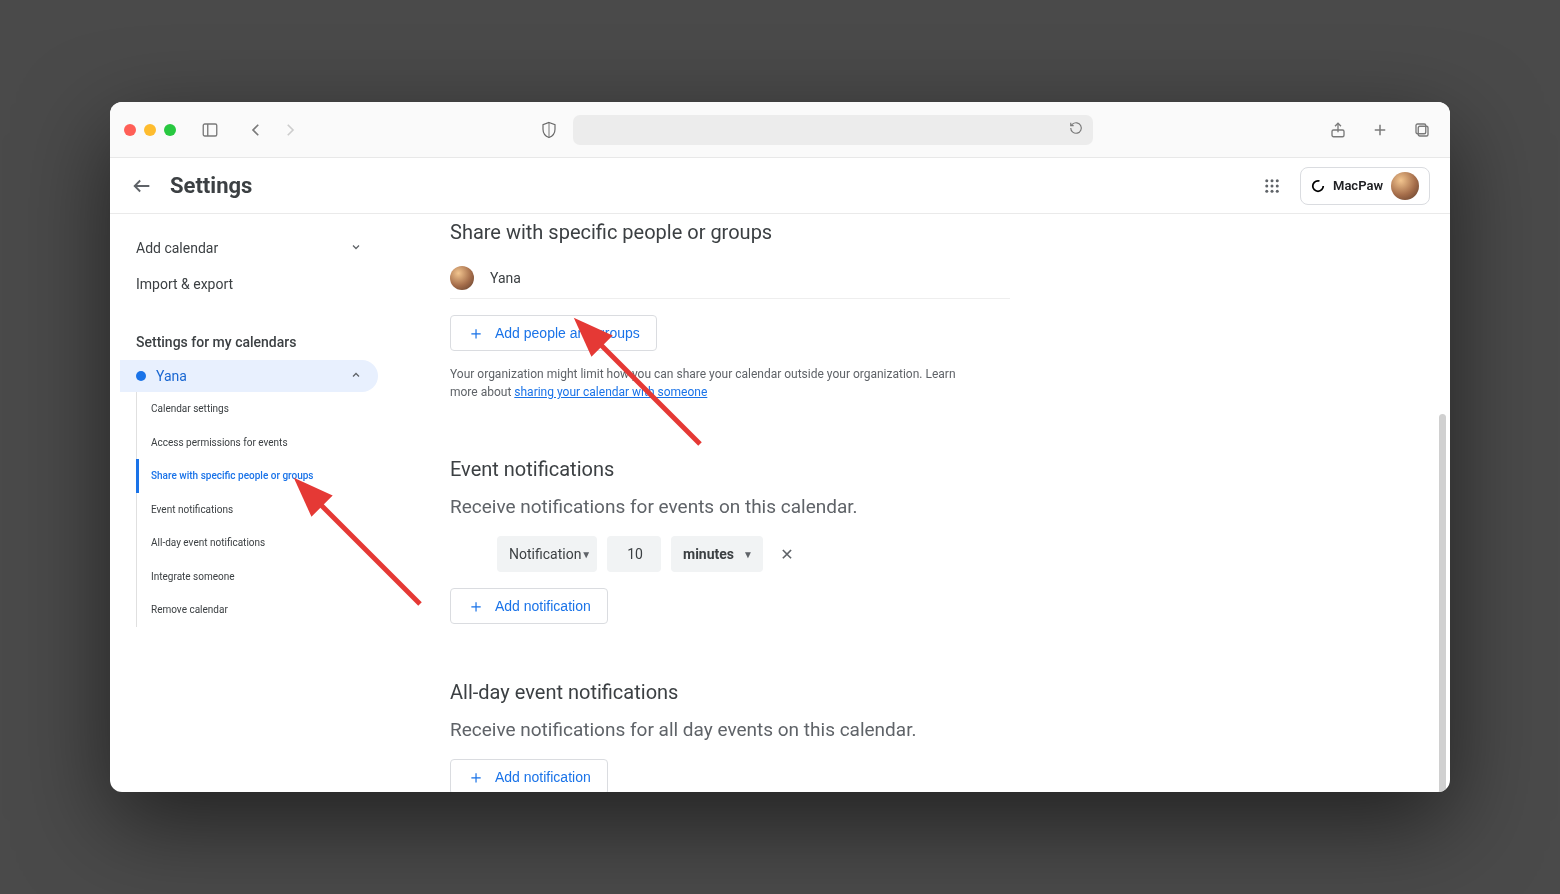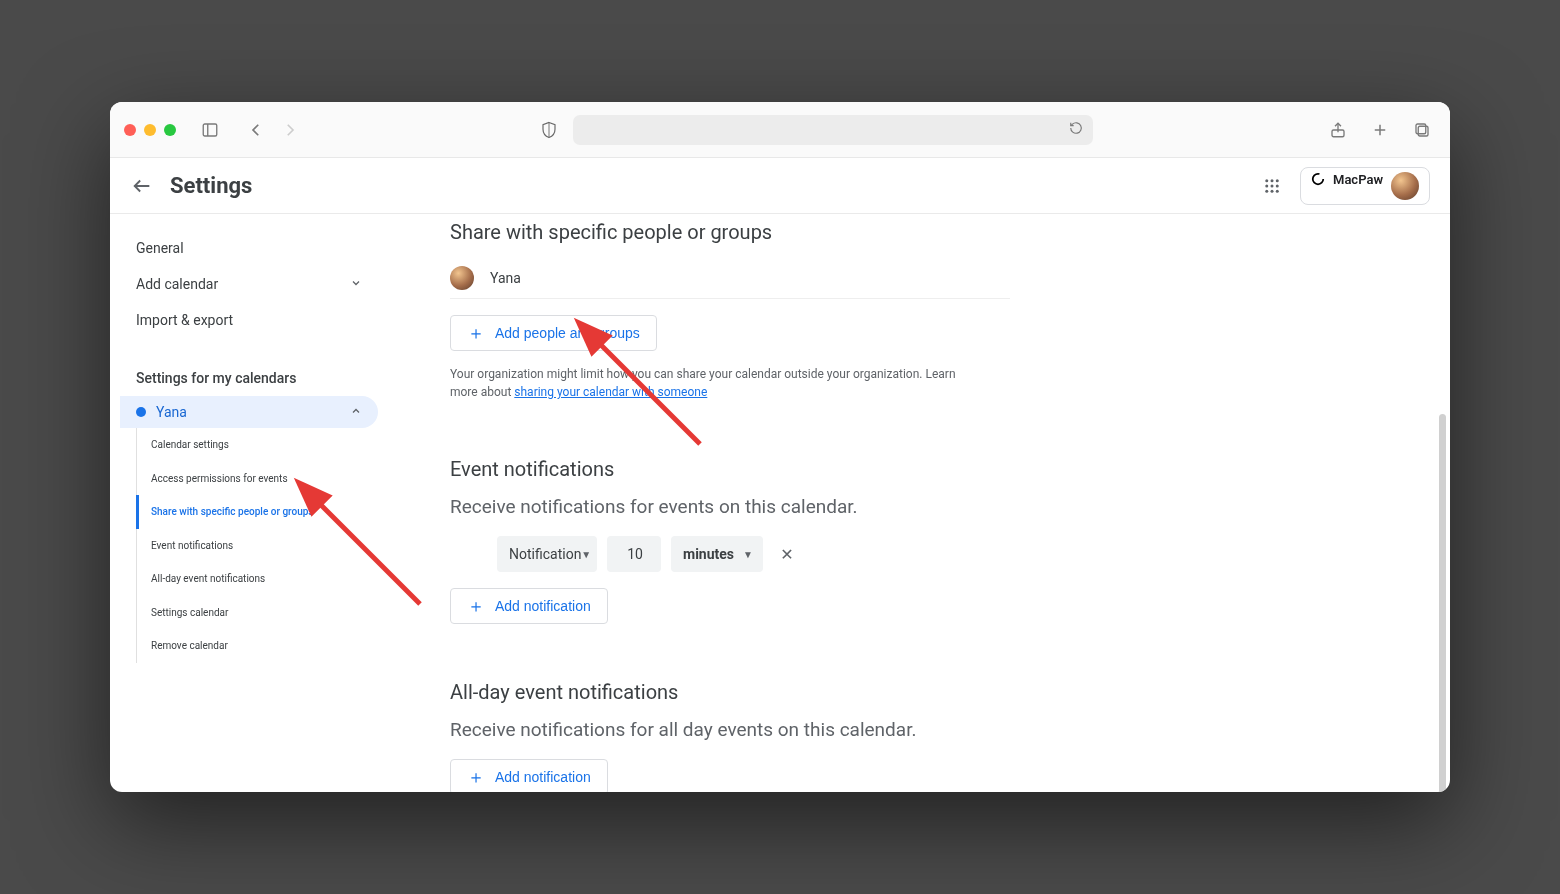--- a/index.html
+++ b/index.html
@@ -54,21 +54,21 @@
   .app-header {
     height: 56px; display:flex; align-items:center; padding: 0 20px;
     border-bottom: 1px solid #eaeaea; gap:16px;
   }
   .back-arrow { color:#5f6368; width:24px; height:24px; display:flex; align-items:center; justify-content:center; cursor:pointer; }
   .settings-title { font-size:22px; color:#3c4043; font-weight:700; }
   .header-spacer { flex:1; }
   .apps-grid { color:#5f6368; width:24px; height:24px; cursor:pointer; display:flex; align-items:center; justify-content:center; }
   .org-chip {
     border:1px solid #dadce0; border-radius:8px; padding:4px 10px;
-    display:flex; gap:8px; font-size:13px; font-weight:600;
+    display:flex; align-items:center; gap:8px; font-size:13px; font-weight:600;
     color:#202124; height:38px;
   }
   .avatar {
     width:28px; height:28px; border-radius:50%;
     background: radial-gradient(circle at 35% 30%, #f2c58f, #a56d4a 55%, #5a3a2a);
   }
 
   
   .body { flex:1; display:flex; overflow:hidden; position:relative; }
   .sidebar { width:280px; padding:16px 0 16px 10px; font-size:14px; color:#3c4043; overflow:auto; }
@@ -222,23 +222,20 @@
         </svg>
       <span>MacPaw</span>
       <div class="avatar"></div>
     </div>
   </div>
 
   <div class="body">
 
     <div class="sidebar">
       <div class="side-item">
-        <span>General</span>
-      </div>
-      <div class="side-item">
         <span>Add calendar</span>
         <span class="caret">
           <svg width="12" height="12" viewBox="0 0 24 24" fill="none" stroke="currentColor" stroke-width="2.5">
               <polyline points="6 9 12 15 18 9"></polyline>
             </svg>
         </span>
       </div>
       <div class="side-item">
         <span>Import &amp; export</span>
       </div>
@@ -255,21 +252,21 @@
             </svg>
         </span>
       </div>
 
       <div class="sub-list">
         <div class="sub-item">Calendar settings</div>
         <div class="sub-item">Access permissions for events</div>
         <div class="sub-item active">Share with specific people or groups</div>
         <div class="sub-item">Event notifications</div>
         <div class="sub-item">All-day event notifications</div>
-        <div class="sub-item">Settings calendar</div>
+        <div class="sub-item">Integrate someone</div>
         <div class="sub-item">Remove calendar</div>
       </div>
     </div>
 
     <div class="content">
 
       <div class="section">
         <h2>Share with specific people or groups</h2>
         <div class="person-row">
           <div class="person-avatar"></div>

